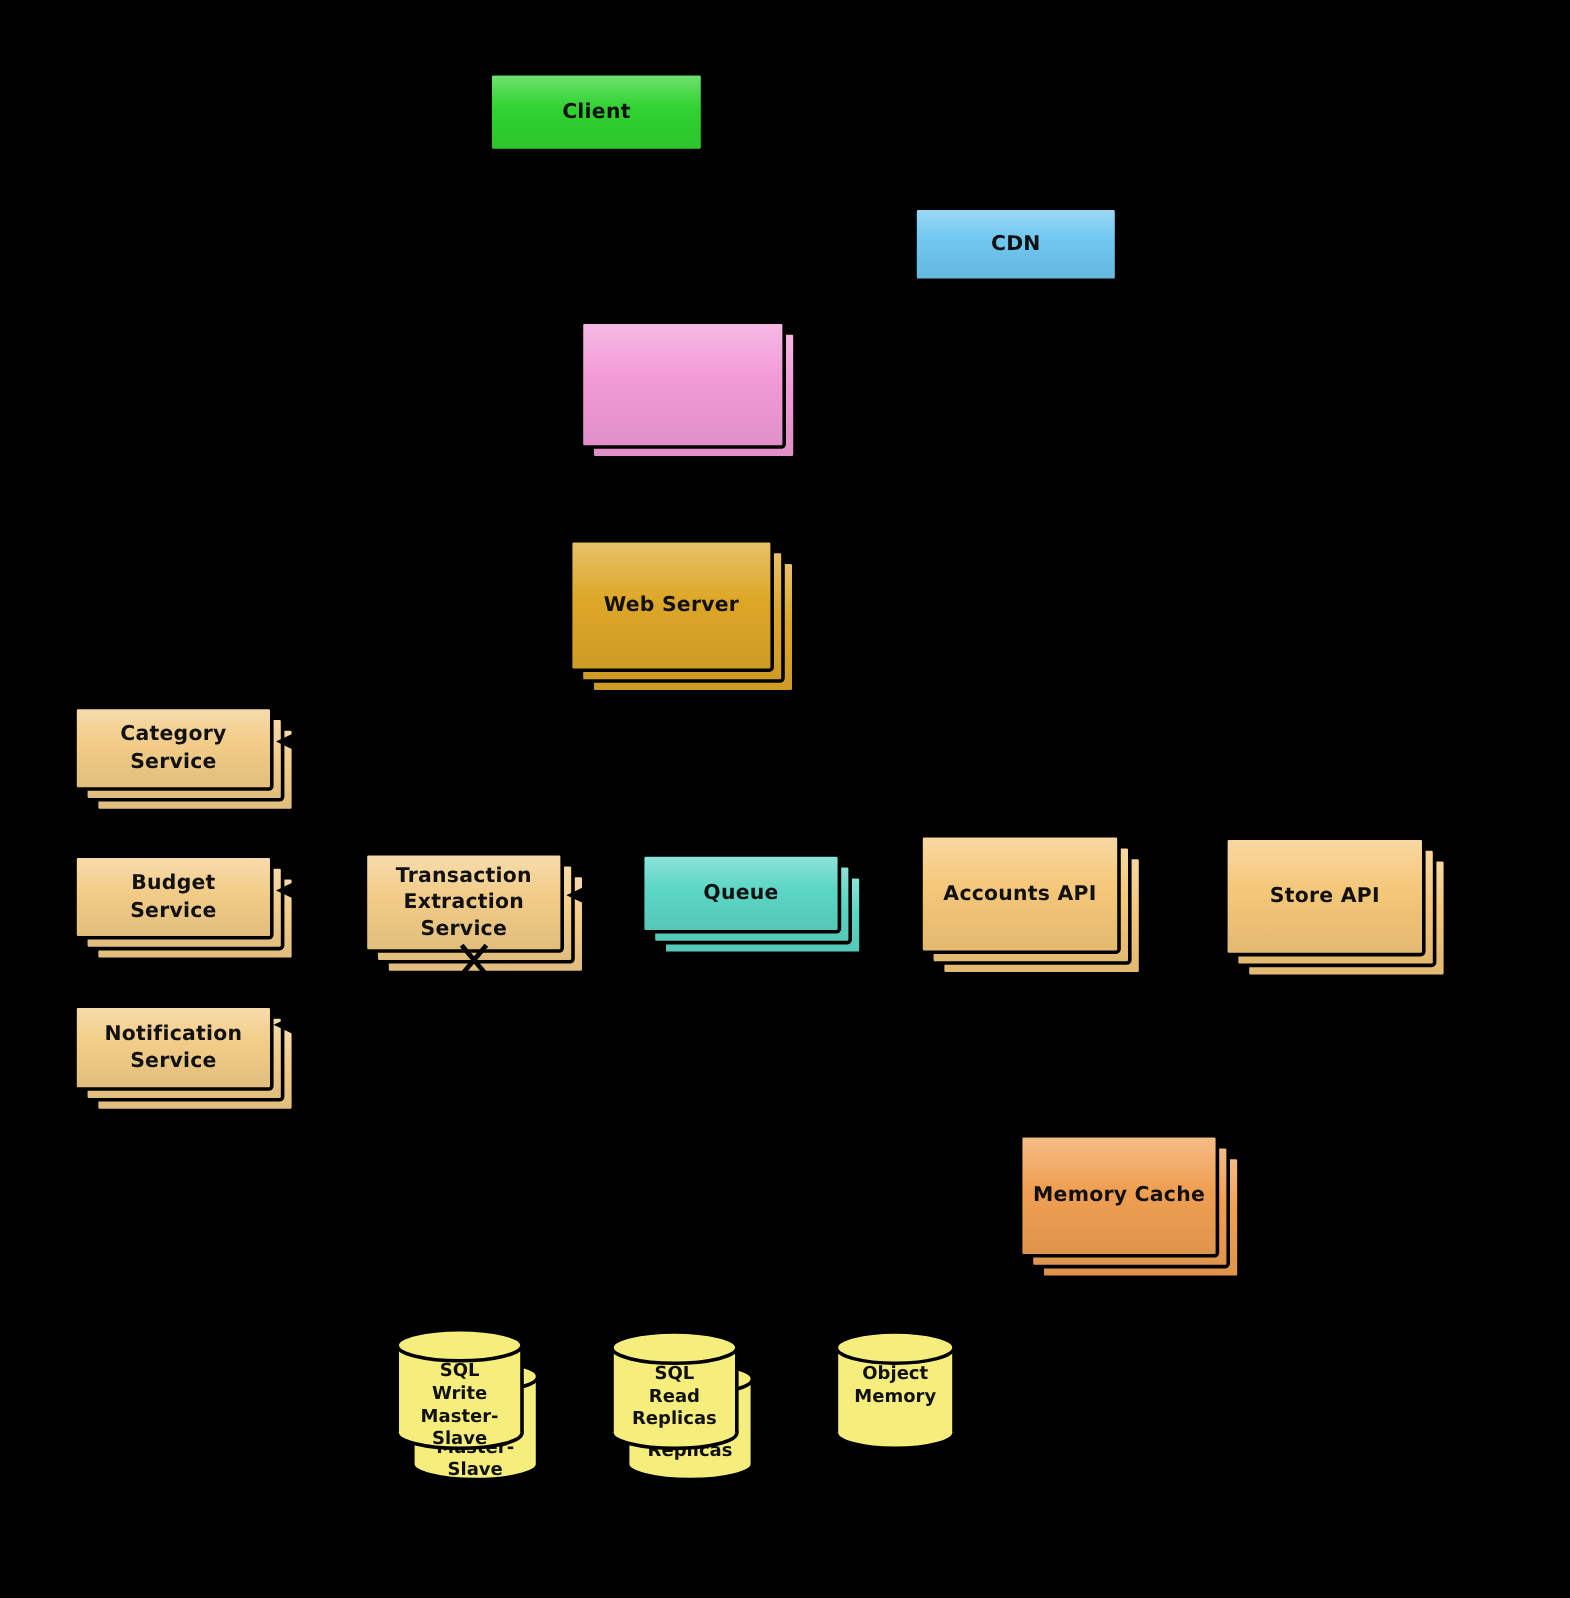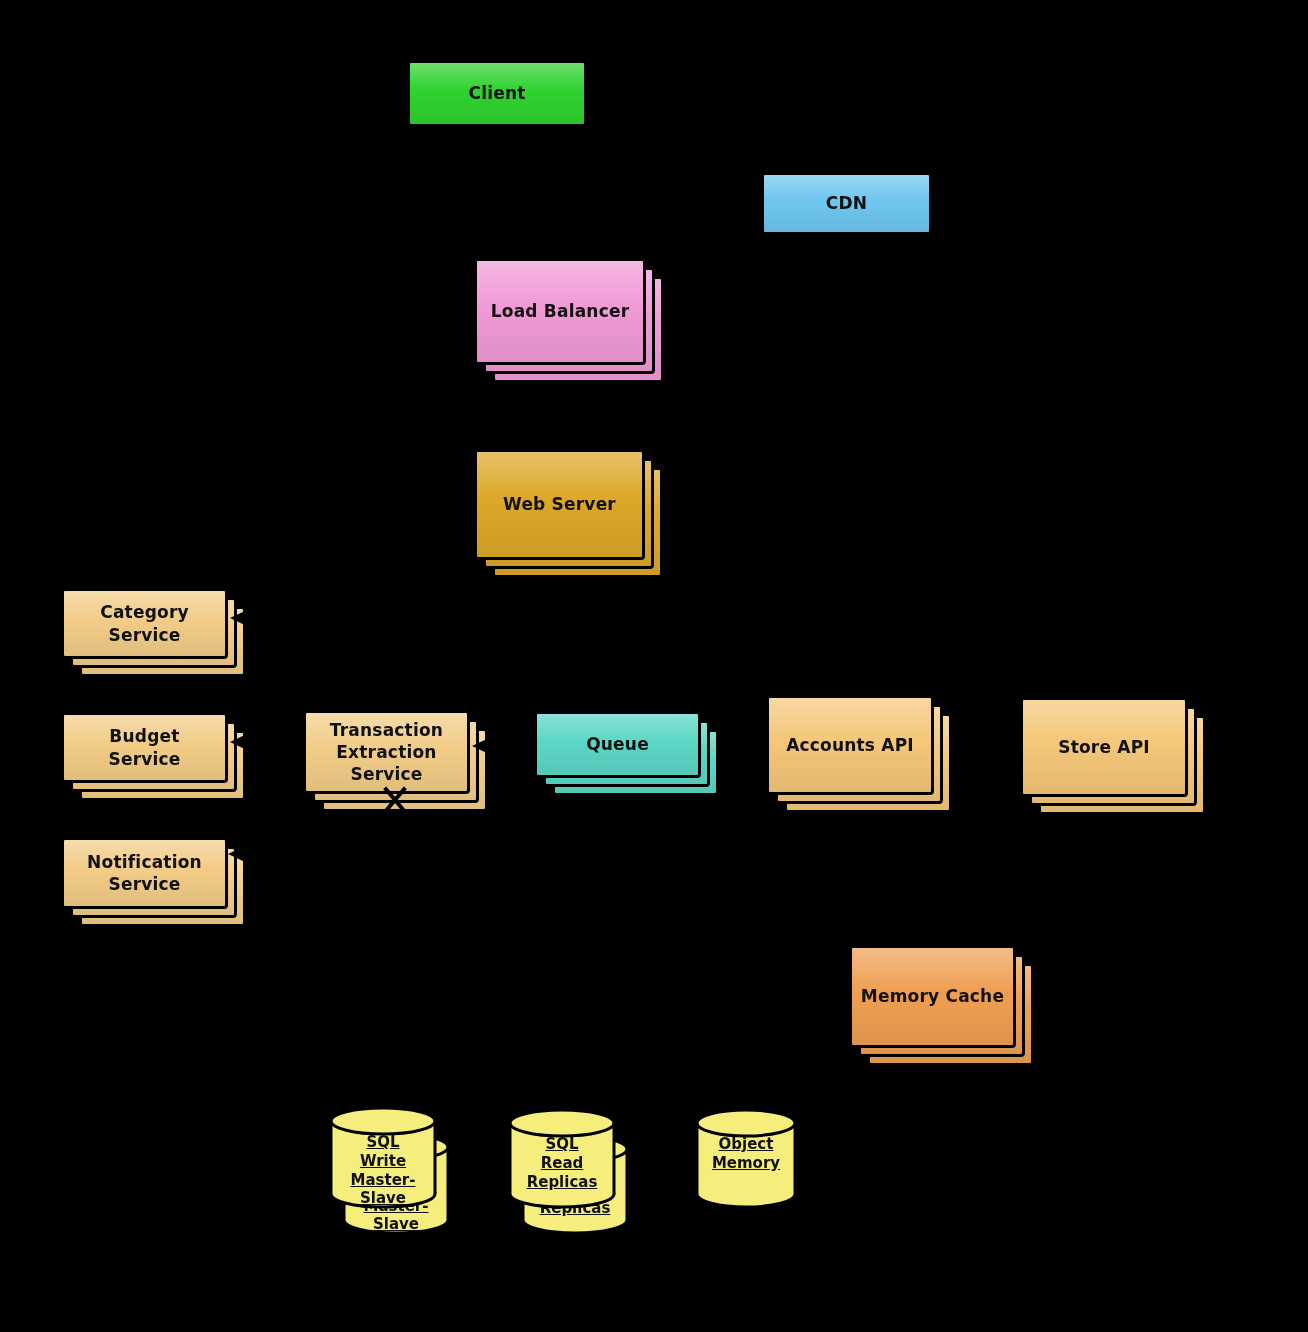--- a/index.html
+++ b/index.html
@@ -46,21 +46,20 @@
     position: absolute;
     left: 0;
     top: 28px;
     width: 100%;
     font-weight: 700;
     font-size: 15px;
     color: #111;
     text-align: center;
     white-space: pre-line;
     line-height: 1.25;
-    text-decoration: underline;
   }
   .arrowhead {
     position: absolute;
     width: 0; height: 0;
     border-top: 8px solid transparent;
     border-bottom: 8px solid transparent;
     border-right: 17px solid #000;
   }
   .cross-line {
     position: absolute;
@@ -74,23 +73,20 @@
 
 <div id="diagram" style="width: 1308px; height: 1332px; background: rgb(0, 0, 0);">
     <div class="box" style="left: 407px; top: 60px; width: 180px; height: 67px; background: linear-gradient(rgba(255, 255, 255, 0.3), rgba(255, 255, 255, 0) 45%, rgba(0, 0, 0, 0.07)) rgb(47, 210, 47);">
       <div class="label">Client</div>
     </div>
     <div class="box" style="left: 761px; top: 172px; width: 171px; height: 63px; background: linear-gradient(rgba(255, 255, 255, 0.3), rgba(255, 255, 255, 0) 45%, rgba(0, 0, 0, 0.07)) rgb(110, 198, 239);">
       <div class="label">CDN</div>
     </div>
     <div class="box" style="left: 492px; top: 276px; width: 172px; height: 107px; background: linear-gradient(rgba(255, 255, 255, 0.3), rgba(255, 255, 255, 0) 45%, rgba(0, 0, 0, 0.07)) rgb(241, 154, 214);"></div>
     <div class="box" style="left: 483px; top: 267px; width: 172px; height: 107px; background: linear-gradient(rgba(255, 255, 255, 0.3), rgba(255, 255, 255, 0) 45%, rgba(0, 0, 0, 0.07)) rgb(241, 154, 214);"></div>
-    <div class="box" style="left: 474px; top: 258px; width: 172px; height: 107px; background: linear-gradient(rgba(255, 255, 255, 0.3), rgba(255, 255, 255, 0) 45%, rgba(0, 0, 0, 0.07)) rgb(241, 154, 214);">
-      <div class="label">Load Balancer</div>
-    </div>
     <div class="box" style="left: 492px; top: 467px; width: 171px; height: 111px; background: linear-gradient(rgba(255, 255, 255, 0.3), rgba(255, 255, 255, 0) 45%, rgba(0, 0, 0, 0.07)) rgb(221, 167, 40);"></div>
     <div class="box" style="left: 483px; top: 458px; width: 171px; height: 111px; background: linear-gradient(rgba(255, 255, 255, 0.3), rgba(255, 255, 255, 0) 45%, rgba(0, 0, 0, 0.07)) rgb(221, 167, 40);"></div>
     <div class="box" style="left: 474px; top: 449px; width: 171px; height: 111px; background: linear-gradient(rgba(255, 255, 255, 0.3), rgba(255, 255, 255, 0) 45%, rgba(0, 0, 0, 0.07)) rgb(221, 167, 40);">
       <div class="label">Web Server</div>
     </div>
     <div class="box" style="left: 79px; top: 606px; width: 167px; height: 71px; background: linear-gradient(rgba(255, 255, 255, 0.3), rgba(255, 255, 255, 0) 45%, rgba(0, 0, 0, 0.07)) rgb(242, 204, 135);"></div>
     <div class="box" style="left: 70px; top: 597px; width: 167px; height: 71px; background: linear-gradient(rgba(255, 255, 255, 0.3), rgba(255, 255, 255, 0) 45%, rgba(0, 0, 0, 0.07)) rgb(242, 204, 135);"></div>
     <div class="box" style="left: 61px; top: 588px; width: 167px; height: 71px; background: linear-gradient(rgba(255, 255, 255, 0.3), rgba(255, 255, 255, 0) 45%, rgba(0, 0, 0, 0.07)) rgb(242, 204, 135);">
       <div class="label">Category
 Service</div>

